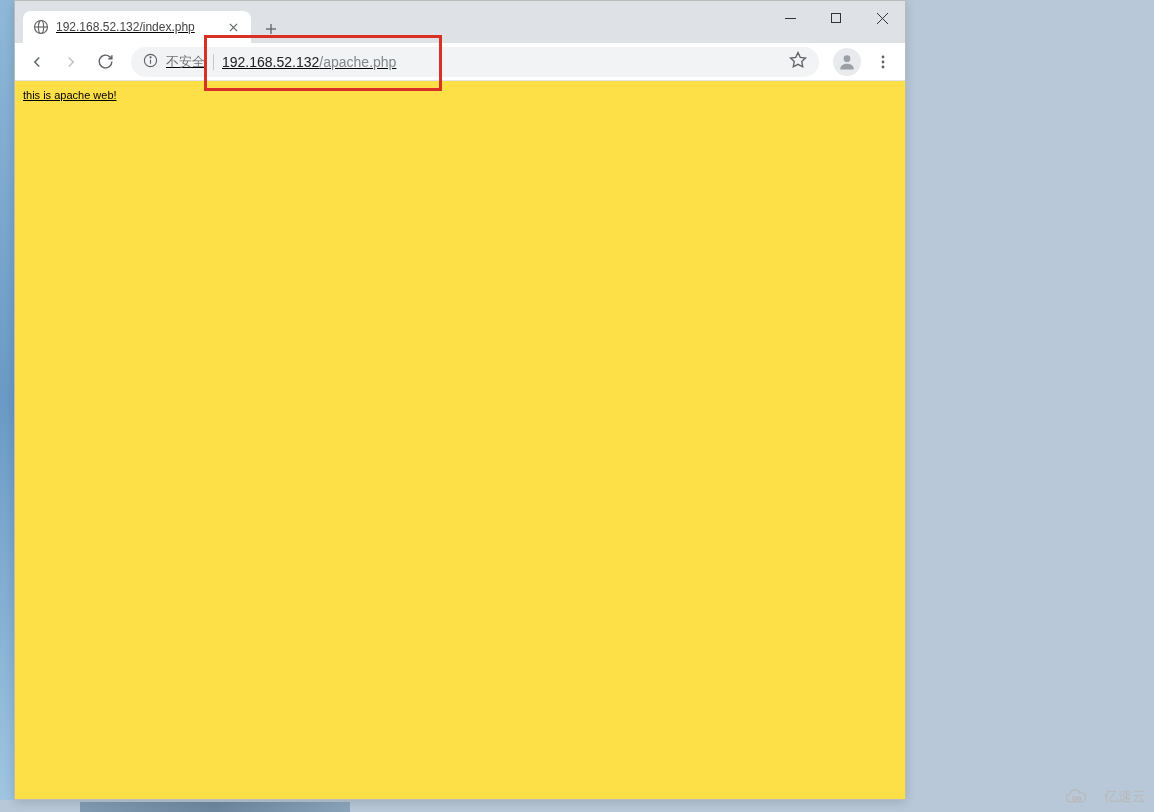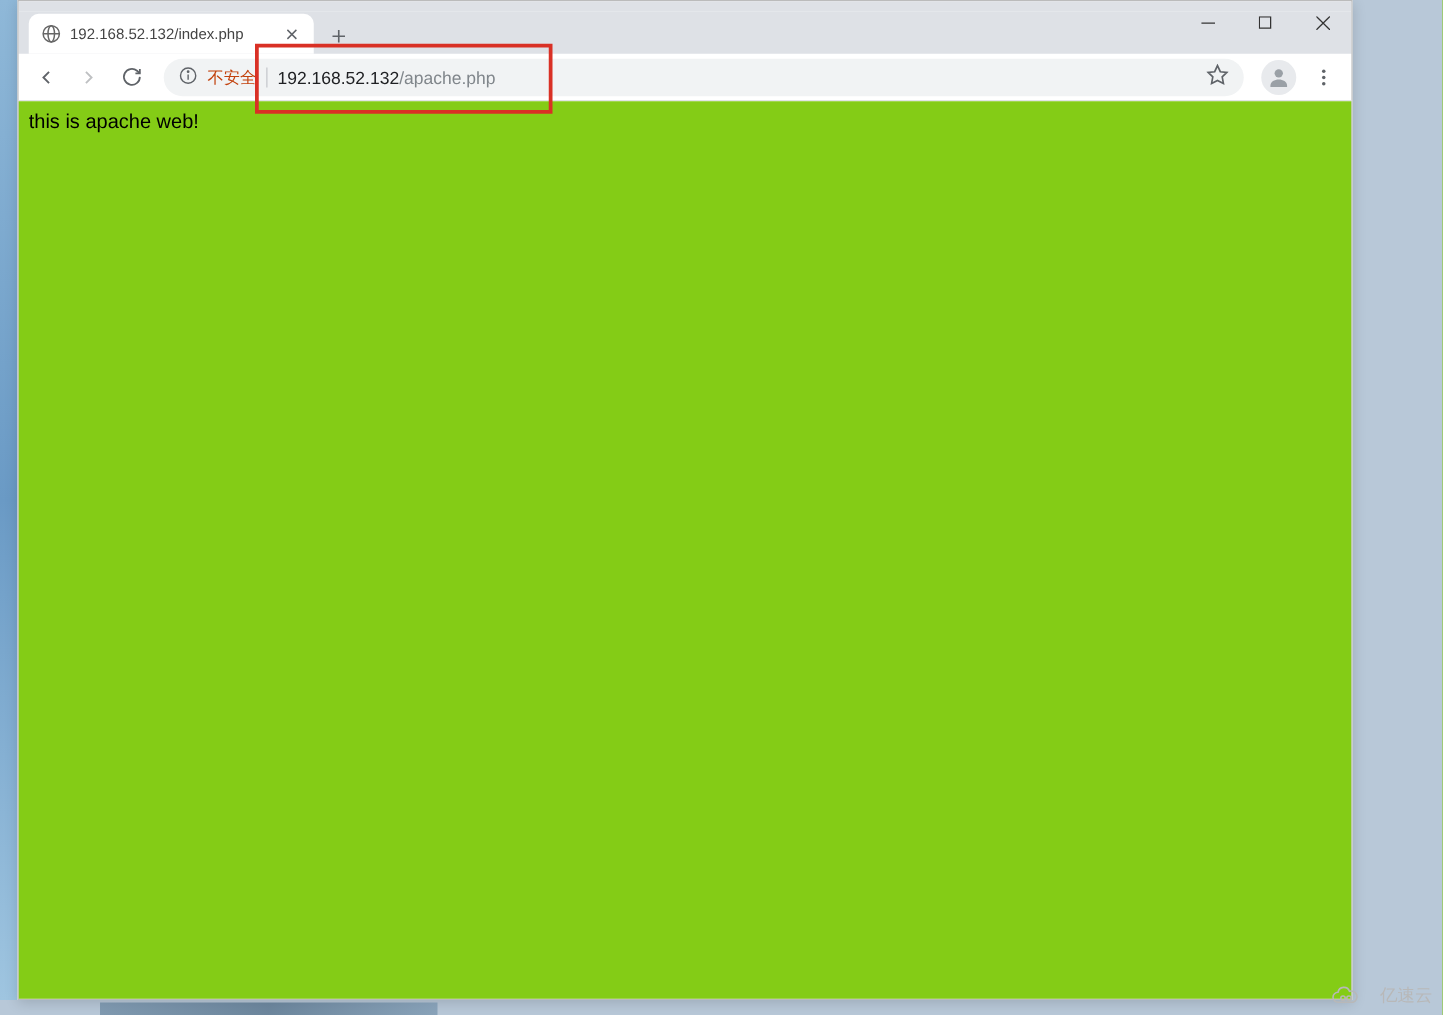--- a/index.html
+++ b/index.html
@@ -20,27 +20,28 @@
       left: 0;
       top: 0;
       width: 14px;
       height: 800px;
       background: linear-gradient(to bottom, #8fb8d8, #6a9ac5, #9fc5e0);
     }
     .browser-window {
       position: absolute;
       left: 14px;
       top: 0;
-      width: 1068px;
+      width: 892px;
       height: 800px;
       background: #fff;
       border: 1px solid #bbb;
       box-shadow: 0 2px 10px rgba(0,0,0,0.15);
       display: flex;
       flex-direction: column;
+      text-decoration: underline;
     }
     .titlebar {
       height: 8px;
       background: #dee1e6;
     }
     .tabstrip {
       height: 34px;
       background: #dee1e6;
       display: flex;
       align-items: flex-end;
@@ -142,21 +143,21 @@
       padding: 0 12px;
       gap: 8px;
       font-size: 14px;
       position: relative;
     }
     .security-icon {
       color: #5f6368;
       flex-shrink: 0;
     }
     .security-text {
-      color: #c2410c;
+      color: #737373;
       font-size: 13px;
       flex-shrink: 0;
     }
     .sec-divider {
       width: 1px;
       height: 16px;
       background: #c5c8cb;
     }
     .url-text {
       flex: 1;
@@ -189,24 +190,24 @@
       height: 32px;
       display: flex;
       align-items: center;
       justify-content: center;
       border-radius: 50%;
       cursor: pointer;
       color: #5f6368;
     }
     .content {
       flex: 1;
-      background: #84cc16;
+      background: #fde047;
       padding: 8px;
       font-family: "Times New Roman", serif;
-      font-size: 16px;
+      font-size: 11px;
       color: #000;
       position: relative;
     }
     .highlight-box {
       position: absolute;
       border: 3px solid #d93025;
       pointer-events: none;
       left: 189px;
       top: 34px;
       width: 238px;

